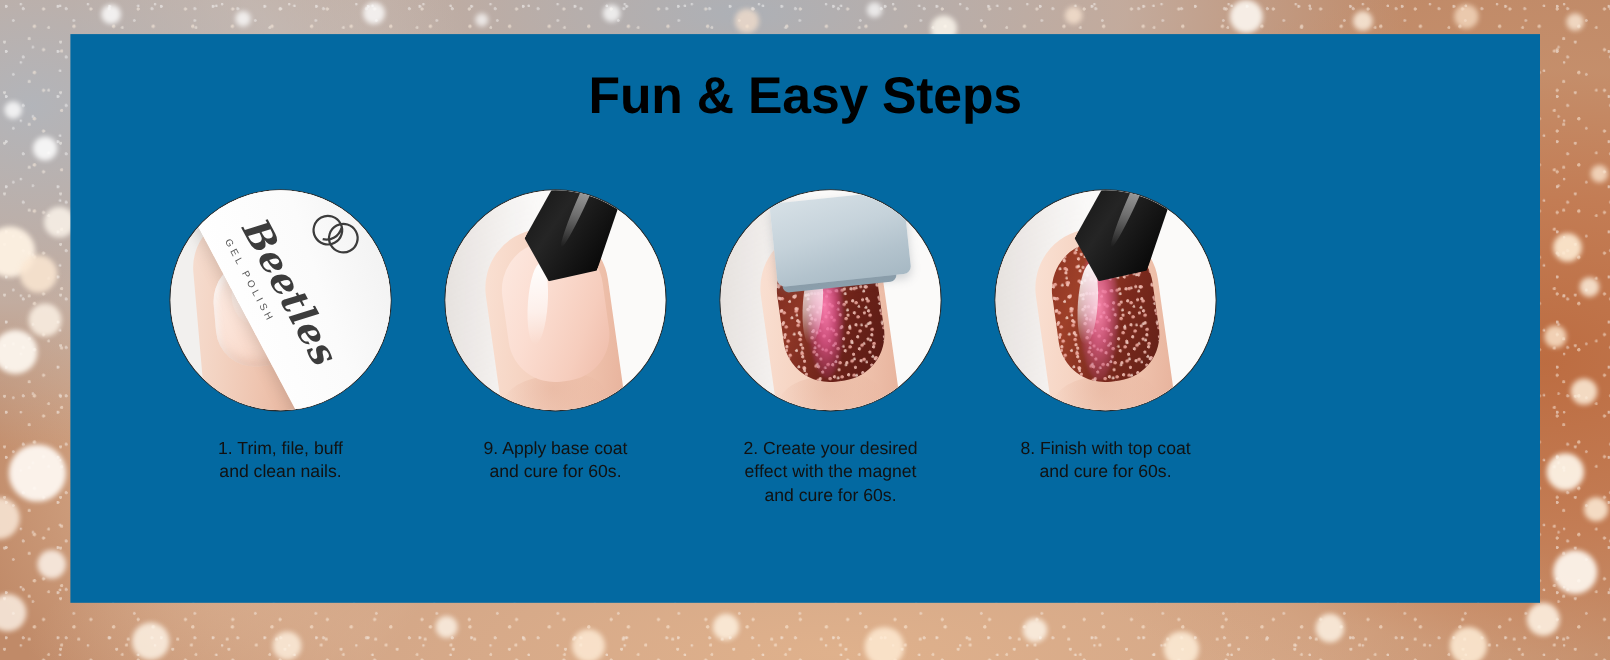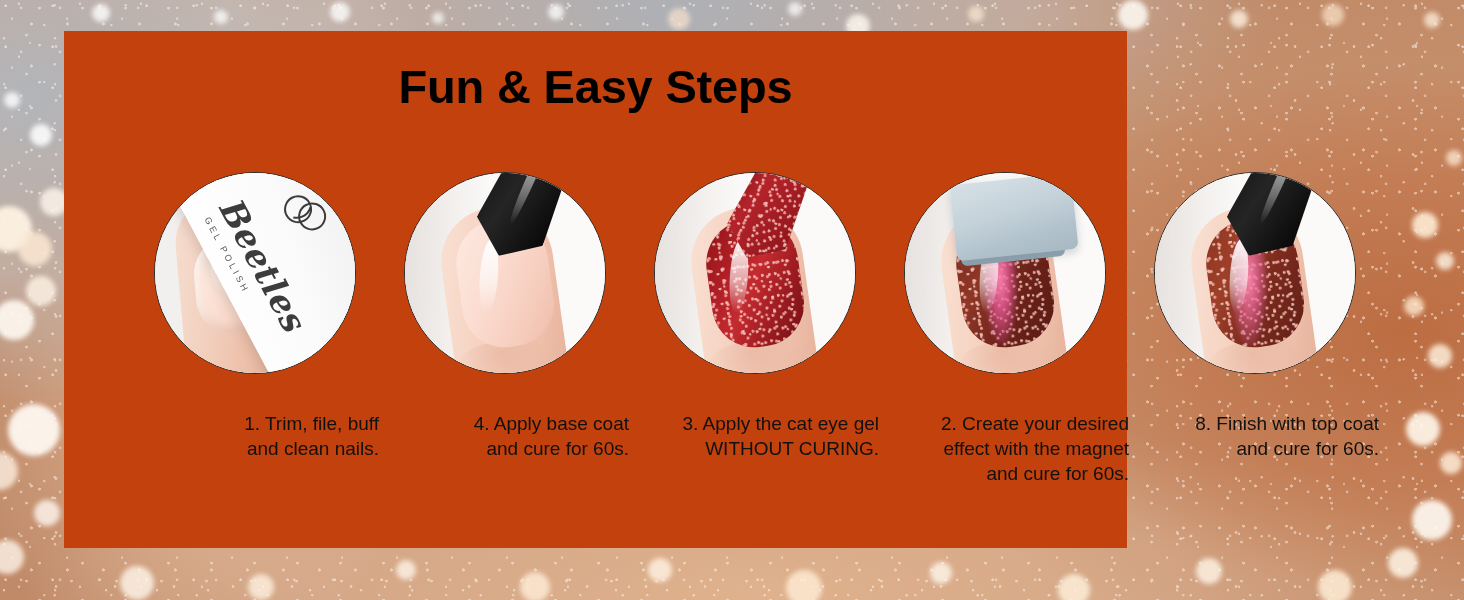--- a/index.html
+++ b/index.html
@@ -77,23 +77,23 @@
     border-radius: 50%;
     filter: blur(2.5px);
     pointer-events: none;
   }
 
   
   #card {
     position: absolute;
     left: 64px;
     top: 31px;
-    width: 1063px;
+    width: 1336px;
     height: 517px;
-    background: #c2410c;
+    background: #0369a1;
     z-index: 6;
   }
 
   #headings {
     text-align: center;
     padding-top: 31px;
   }
 
   #page-title {
     font-size: 47px;
@@ -138,23 +138,23 @@
     background: #f7f6f4;
   }
 
   .photo-inner {
     position: absolute;
     inset: 0;
     overflow: hidden;
   }
 
   .step-caption {
-    margin-top: 37px;
-    text-align: right;
-    font-size: 19px;
+    margin-top: 24px;
+    text-align: center;
+    font-size: 16px;
     line-height: 1.32;
     color: #111111;
     width: 248px;
     white-space: pre-line;
   }
 
   
   
   
   .p1-bg { position:absolute; inset:0; background:#f2f0ee; }
@@ -455,43 +455,24 @@
             <div class="ph-shadow"></div>
             <div class="ph-finger"></div>
             <div class="ph-knuckle"></div>
             <div class="ph-nail p2-nail">
               <div class="ph-nail-gloss"></div>
             </div>
             <div class="ph-brush"></div>
             <div class="ph-brush-gloss"></div>
           </div>
         </div>
-        <div class="step-caption">4. Apply base coat
+        <div class="step-caption">9. Apply base coat
 and cure for 60s.</div>
       </div>
 
-      <div class="step">
-        <div class="step-photo">
-          <div class="photo-inner">
-            <div class="ph-bg"></div>
-            <div class="ph-shadow"></div>
-            <div class="ph-finger"></div>
-            <div class="ph-knuckle"></div>
-            <div class="ph-nail p3-nail">
-              <div class="glitter"></div>
-              <div class="ph-nail-gloss"></div>
-            </div>
-            <div class="p3-brushstroke">
-              <div class="glitter"></div>
-            </div>
-          </div>
-        </div>
-        <div class="step-caption">3. Apply the cat eye gel
-WITHOUT  CURING.</div>
-      </div>
 
       <div class="step">
         <div class="step-photo">
           <div class="photo-inner">
             <div class="ph-bg"></div>
             <div class="ph-shadow"></div>
             <div class="ph-finger"></div>
             <div class="ph-knuckle"></div>
             <div class="ph-nail p4-nail">
               <div class="glitter"></div>

